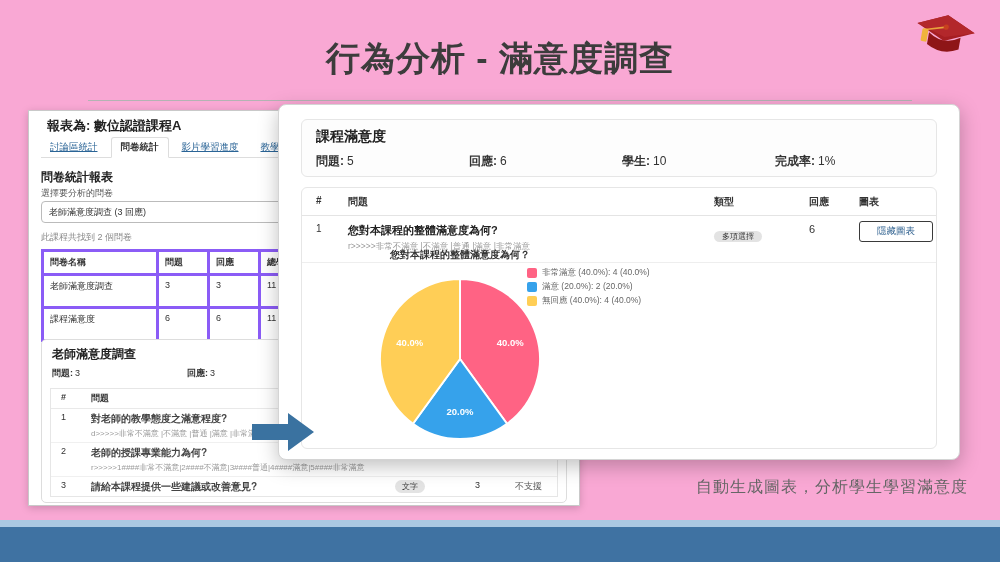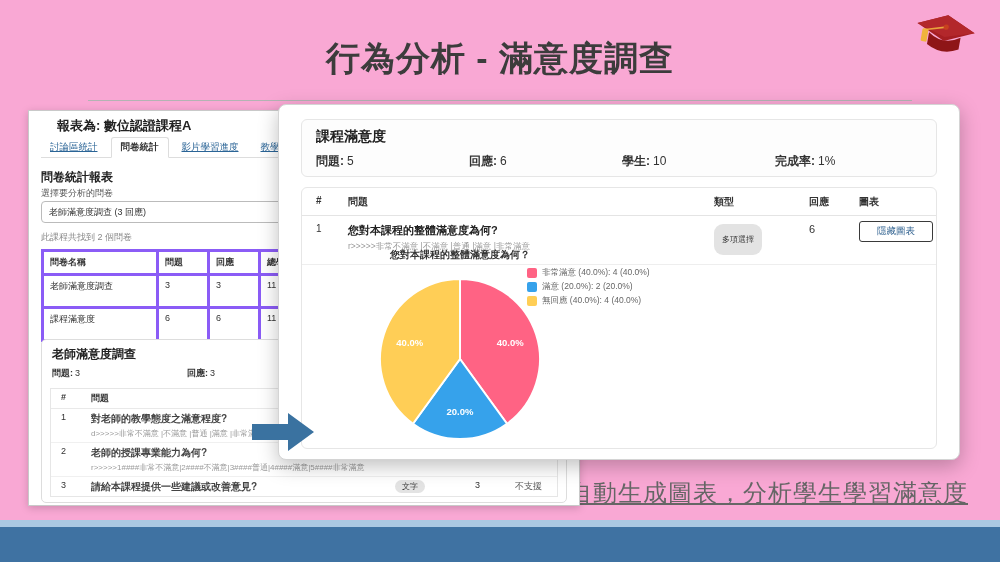--- a/index.html
+++ b/index.html
@@ -3,28 +3,28 @@
 <meta charset="utf-8">
 <style>
   html,body{margin:0;padding:0;background:#888;}
   .slide{position:relative;width:1000px;height:562px;background:#f9a8d4;overflow:hidden;
     font-family:"Liberation Sans",sans-serif;margin:0 auto;}
   
   .slide-title{position:absolute;top:36px;left:0;right:0;text-align:center;
     font-size:34px;font-weight:700;color:#3c3c3c;letter-spacing:1px;}
   .title-rule{position:absolute;top:100px;left:88px;width:824px;height:1px;background:#b3b3b3;}
   .logo{position:absolute;top:6px;left:912px;width:66px;height:60px;}
-  .caption{position:absolute;top:477px;right:32px;font-size:24px;color:#666;letter-spacing:1px;text-decoration:underline;}
+  .caption{position:absolute;top:477px;right:32px;font-size:16px;color:#666;letter-spacing:1px;}
   .footer-light{position:absolute;left:0;top:520px;width:1000px;height:7px;background:var(--footer_light,#abc8e2);}
   .footer-dark{position:absolute;left:0;top:527px;width:1000px;height:35px;background:var(--footer_dark,#3f72a2);}
   .arrow{position:absolute;left:252px;top:411px;z-index:3;}
   
   .report-window{position:absolute;left:28px;top:110px;width:550px;height:394px;background:#fff;
     border:1px solid #c9c9c9;box-shadow:0 2px 8px rgba(0,0,0,.18);z-index:1;font-size:9px;color:#333;}
-  .rw-title{position:absolute;left:28px;top:6px;font-size:13px;font-weight:700;color:#222;}
+  .rw-title{position:absolute;left:18px;top:6px;font-size:13px;font-weight:700;color:#222;}
   .rw-tabs{position:absolute;left:12px;top:27px;right:12px;height:19px;border-bottom:1px solid #ddd;
     display:flex;gap:4px;align-items:flex-end;font-size:9.5px;}
   .rw-tab{padding:3px 9px;color:var(--link_blue,#2a6496);text-decoration:underline;cursor:pointer;margin-top:8px;}
   .rw-tab.active{color:#333;font-weight:700;text-decoration:none;border:1px solid #ddd;border-bottom:1px solid #fff;
     border-radius:3px 3px 0 0;background:#fff;margin-bottom:-1px;}
   .rw-section-title{position:absolute;left:12px;top:58px;font-size:12px;font-weight:700;color:#222;}
   .rw-select-label{position:absolute;left:12px;top:76px;font-size:9px;color:#555;}
   .rw-select{position:absolute;left:12px;top:90px;width:514px;height:20px;border:1px solid #bbb;
     border-radius:4px;background:#fff;line-height:20px;padding-left:7px;font-size:9px;color:#333;}
   .rw-note{position:absolute;left:12px;top:120px;font-size:9px;color:#888;}
@@ -53,21 +53,21 @@
   .dw-title{position:absolute;left:14px;top:8px;font-size:14px;font-weight:700;color:#222;}
   .dw-stats{position:absolute;left:14px;top:33px;right:8px;display:flex;font-size:12px;color:#333;}
   .dw-stats .stat{width:168px;}
   .dw-stats b{margin-right:3px;}
   .dw-main{position:absolute;left:22px;top:82px;right:22px;height:260px;border:1px solid #e6e6e6;border-radius:6px;background:#fff;}
   .dw-thead,.dw-trow{display:grid;grid-template-columns:32px 366px 95px 50px 1fr;padding:7px 0 6px 14px;align-items:start;}
   .dw-thead{border-bottom:1px solid #e4e4e4;font-size:10px;font-weight:700;color:#333;}
   .dw-trow{border-bottom:1px solid #eee;font-size:10px;padding-bottom:9px;}
   .dw-qtext{font-weight:700;font-size:11px;color:#222;}
   .dw-qsub{font-size:8.5px;color:#999;margin-top:3px;}
-  .dw-pill{display:inline-block;background:#e3e3e3;color:#333;font-size:8px;padding:10px 8px;border-radius:9px;margin-top:1px;}
+  .dw-pill{display:inline-block;background:#e3e3e3;color:#333;font-size:8px;padding:0 8px;border-radius:9px;margin-top:8px;}
   .dw-resp{font-size:11px;}
   .dw-chart-btn{display:inline-block;border:1px solid #3a3a3a;border-radius:3px;padding:3px 17px;
     font-size:9.5px;color:#2a5d8c;background:#fff;cursor:pointer;margin-top:-2px;}
   .dw-chart-title{position:absolute;left:28px;top:60px;width:260px;text-align:center;
     font-size:10px;font-weight:700;color:#333;}
   .pie-svg{position:absolute;left:73px;top:86px;}
   .chart-legend{position:absolute;left:225px;top:78px;}
   .legend-row{display:flex;align-items:center;height:14px;}
   .legend-swatch{width:10px;height:10px;border-radius:2px;margin-right:5px;flex:0 0 auto;}
   .legend-text{font-size:8.5px;color:#666;white-space:nowrap;}

